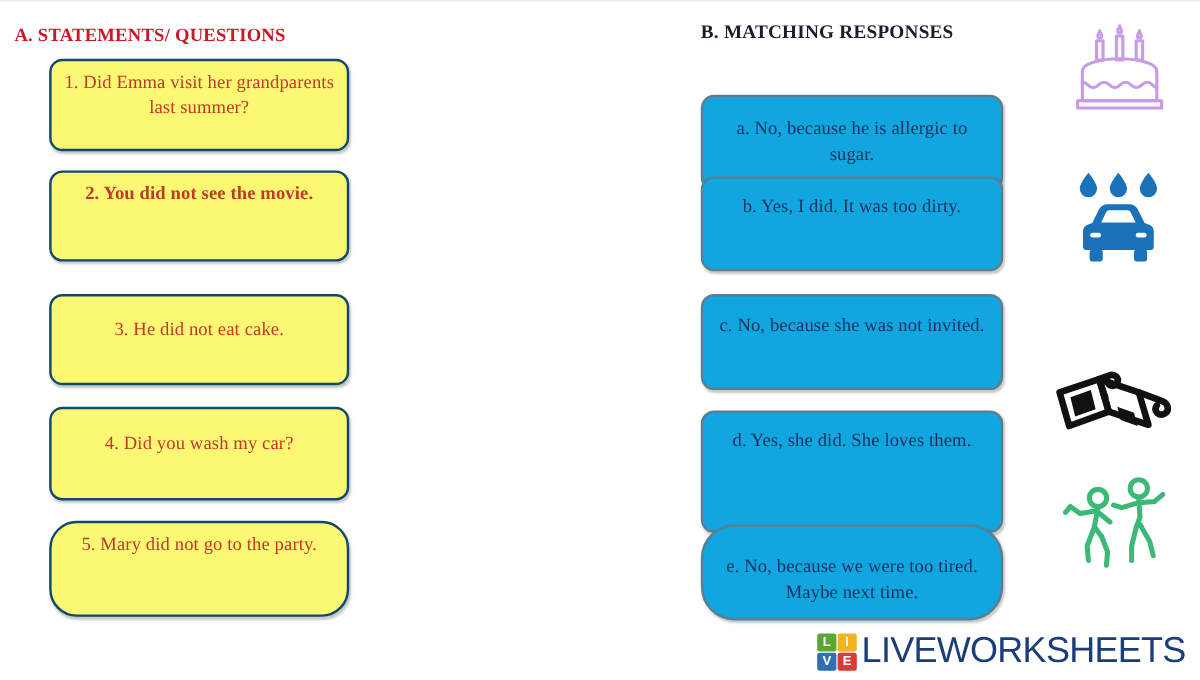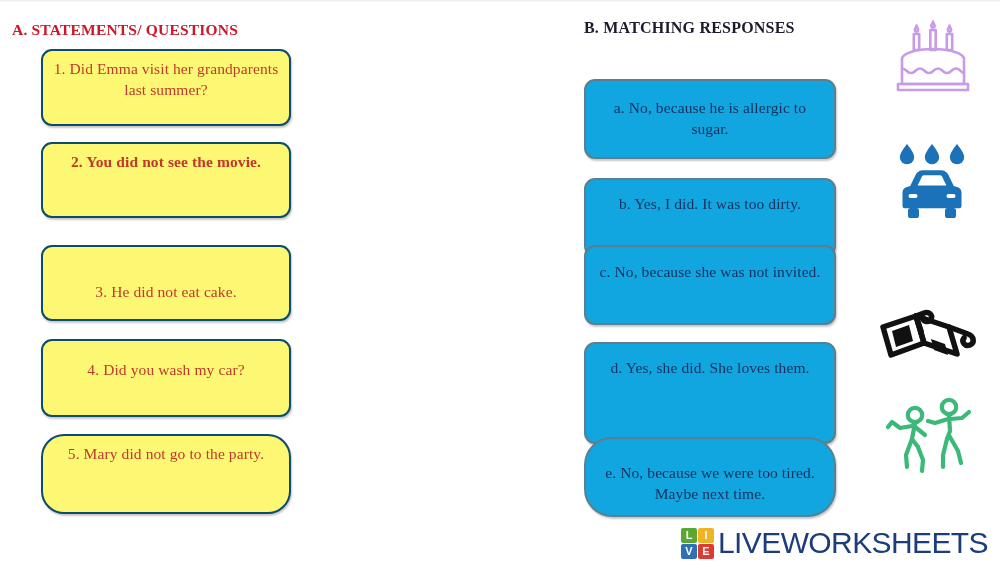--- a/index.html
+++ b/index.html
@@ -85,26 +85,26 @@
     left: 0;
     width: 252px;
     background: #11a6e0;
     border: 2px solid #5b7f8e;
     color: #15305e;
   }
 
   
   .y1 { top: 0px;   height: 77px; }
   .y2 { top: 93px;  height: 76px; font-weight: bold; }
-  .y3 { top: 196px; height: 76px; padding-top: 18px; align-items: center; }
+  .y3 { top: 196px; height: 76px; padding-top: 18px; }
   .y4 { top: 290px; height: 78px; padding-top: 19px; }
   .y5 { top: 385px; height: 80px; border-radius: 23px; }
 
   .b1 { top: 2px;   height: 80px; padding-top: 17px; margin-top: 28px; }
-  .b2 { top: 98px;  height: 79px; padding-top: 14px; margin-top: 31px; }
+  .b2 { top: 98px;  height: 79px; padding-top: 14px; }
   .b3 { top: 196px; height: 80px; padding-top: 15px; }
   .b4 { top: 293px; height: 102px; padding-top: 14px; }
   .b5 { top: 388px; height: 80px; padding-top: 24px; border-radius: 28px; }
 
   
   .icon-slot {
     position: absolute;
     display: block;
   }
   #icon-cake    { left: 893px; top: 13px;  width: 80px;  height: 88px; }

